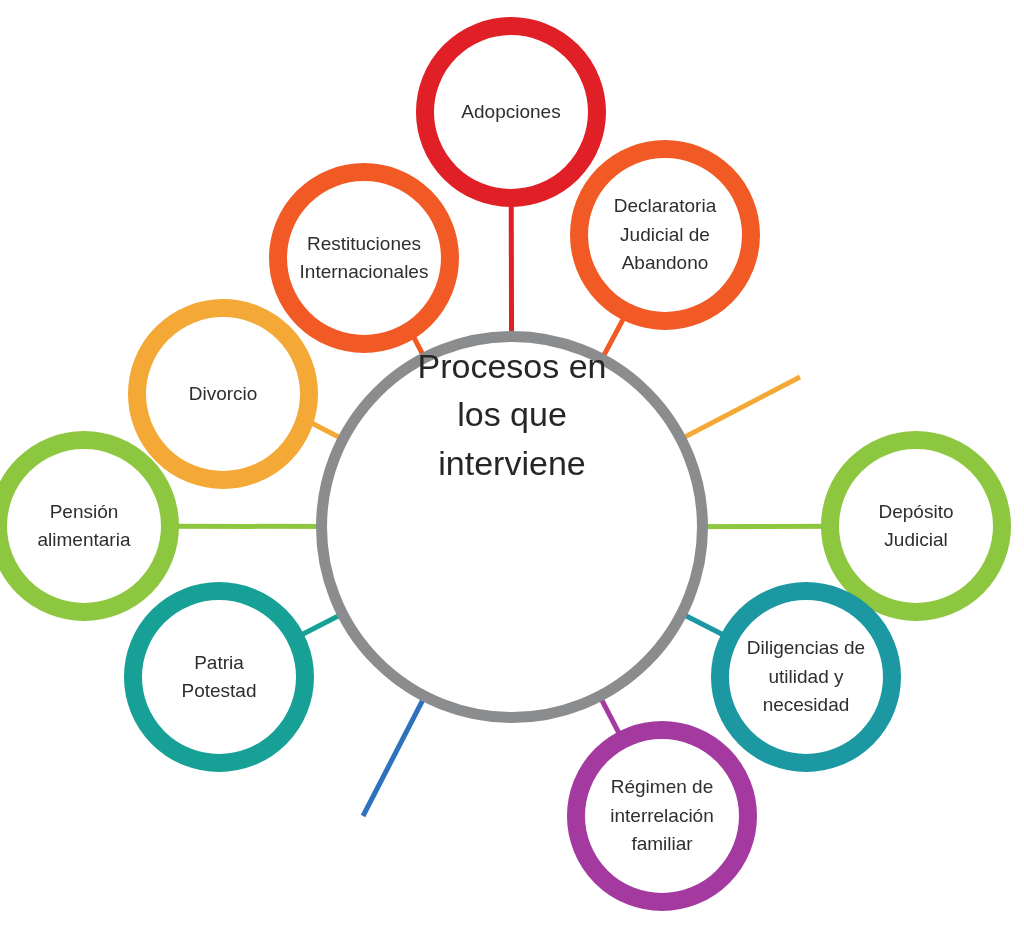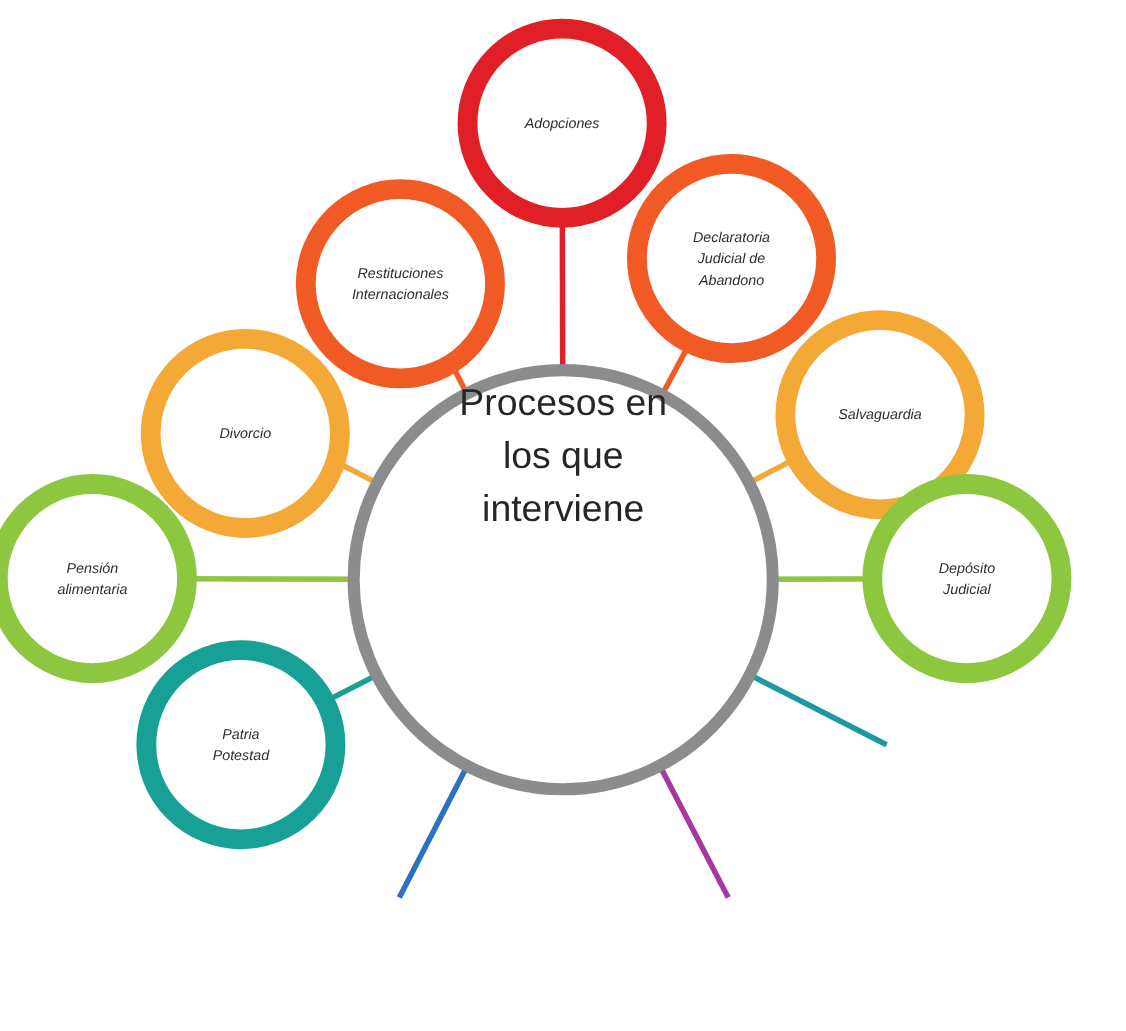--- a/index.html
+++ b/index.html
@@ -31,25 +31,24 @@
     background: #ffffff;
     display: flex;
     align-items: center;
     justify-content: center;
     text-align: center;
     transform: translate(-50%, -50%);
     z-index: 1;
   }
   .node .label {
     white-space: pre-line;
-    font-size: 13px;
+    font-size: 19px;
     line-height: 1.5;
     color: #2e2e2e;
     padding: 0 6px;
-    font-style: italic;
   }
   .center-node {
     position: absolute;
     box-sizing: border-box;
     width: 392px;
     height: 392px;
     border: 11px solid #8a8c8e;
     border-radius: 50%;
     background: #ffffff;
     display: flex;
@@ -93,30 +92,37 @@
   <div class="node" style="left: 511px; top: 112px; border-color: rgb(224, 31, 38);">
     <div class="label">Adopciones</div>
   </div>
 
   <div class="node" style="left: 665px; top: 235px; border-color: rgb(241, 90, 36);">
     <div class="label">Declaratoria
 Judicial de
 Abandono</div>
   </div>
 
-  <div class="node" style="left: 800px; top: 377px; border-color: rgb(244, 168, 54);">
-    <div class="label">Salvaguardia</div>
-  </div>
 
-  <div class="node" style="left: 879px; top: 526px; border-color: rgb(141, 198, 63);">
+  <div class="node" style="left: 916px; top: 526px; border-color: rgb(141, 198, 63);">
     <div class="label">Depósito
 Judicial</div>
   </div>
 
+  <div class="node" style="left: 806px; top: 677px; border-color: rgb(27, 152, 162);">
+    <div class="label">Diligencias de
+utilidad y
+necesidad</div>
+  </div>
 
+  <div class="node" style="left: 662px; top: 816px; border-color: rgb(164, 58, 159);">
+    <div class="label">Régimen de
+interrelación
+familiar</div>
+  </div>
 
 
   <div class="node" style="left: 219px; top: 677px; border-color: rgb(22, 160, 150);">
     <div class="label">Patria
 Potestad</div>
   </div>
 
   <div class="node" style="left: 84px; top: 526px; border-color: rgb(141, 198, 63);">
     <div class="label">Pensión
 alimentaria</div>

